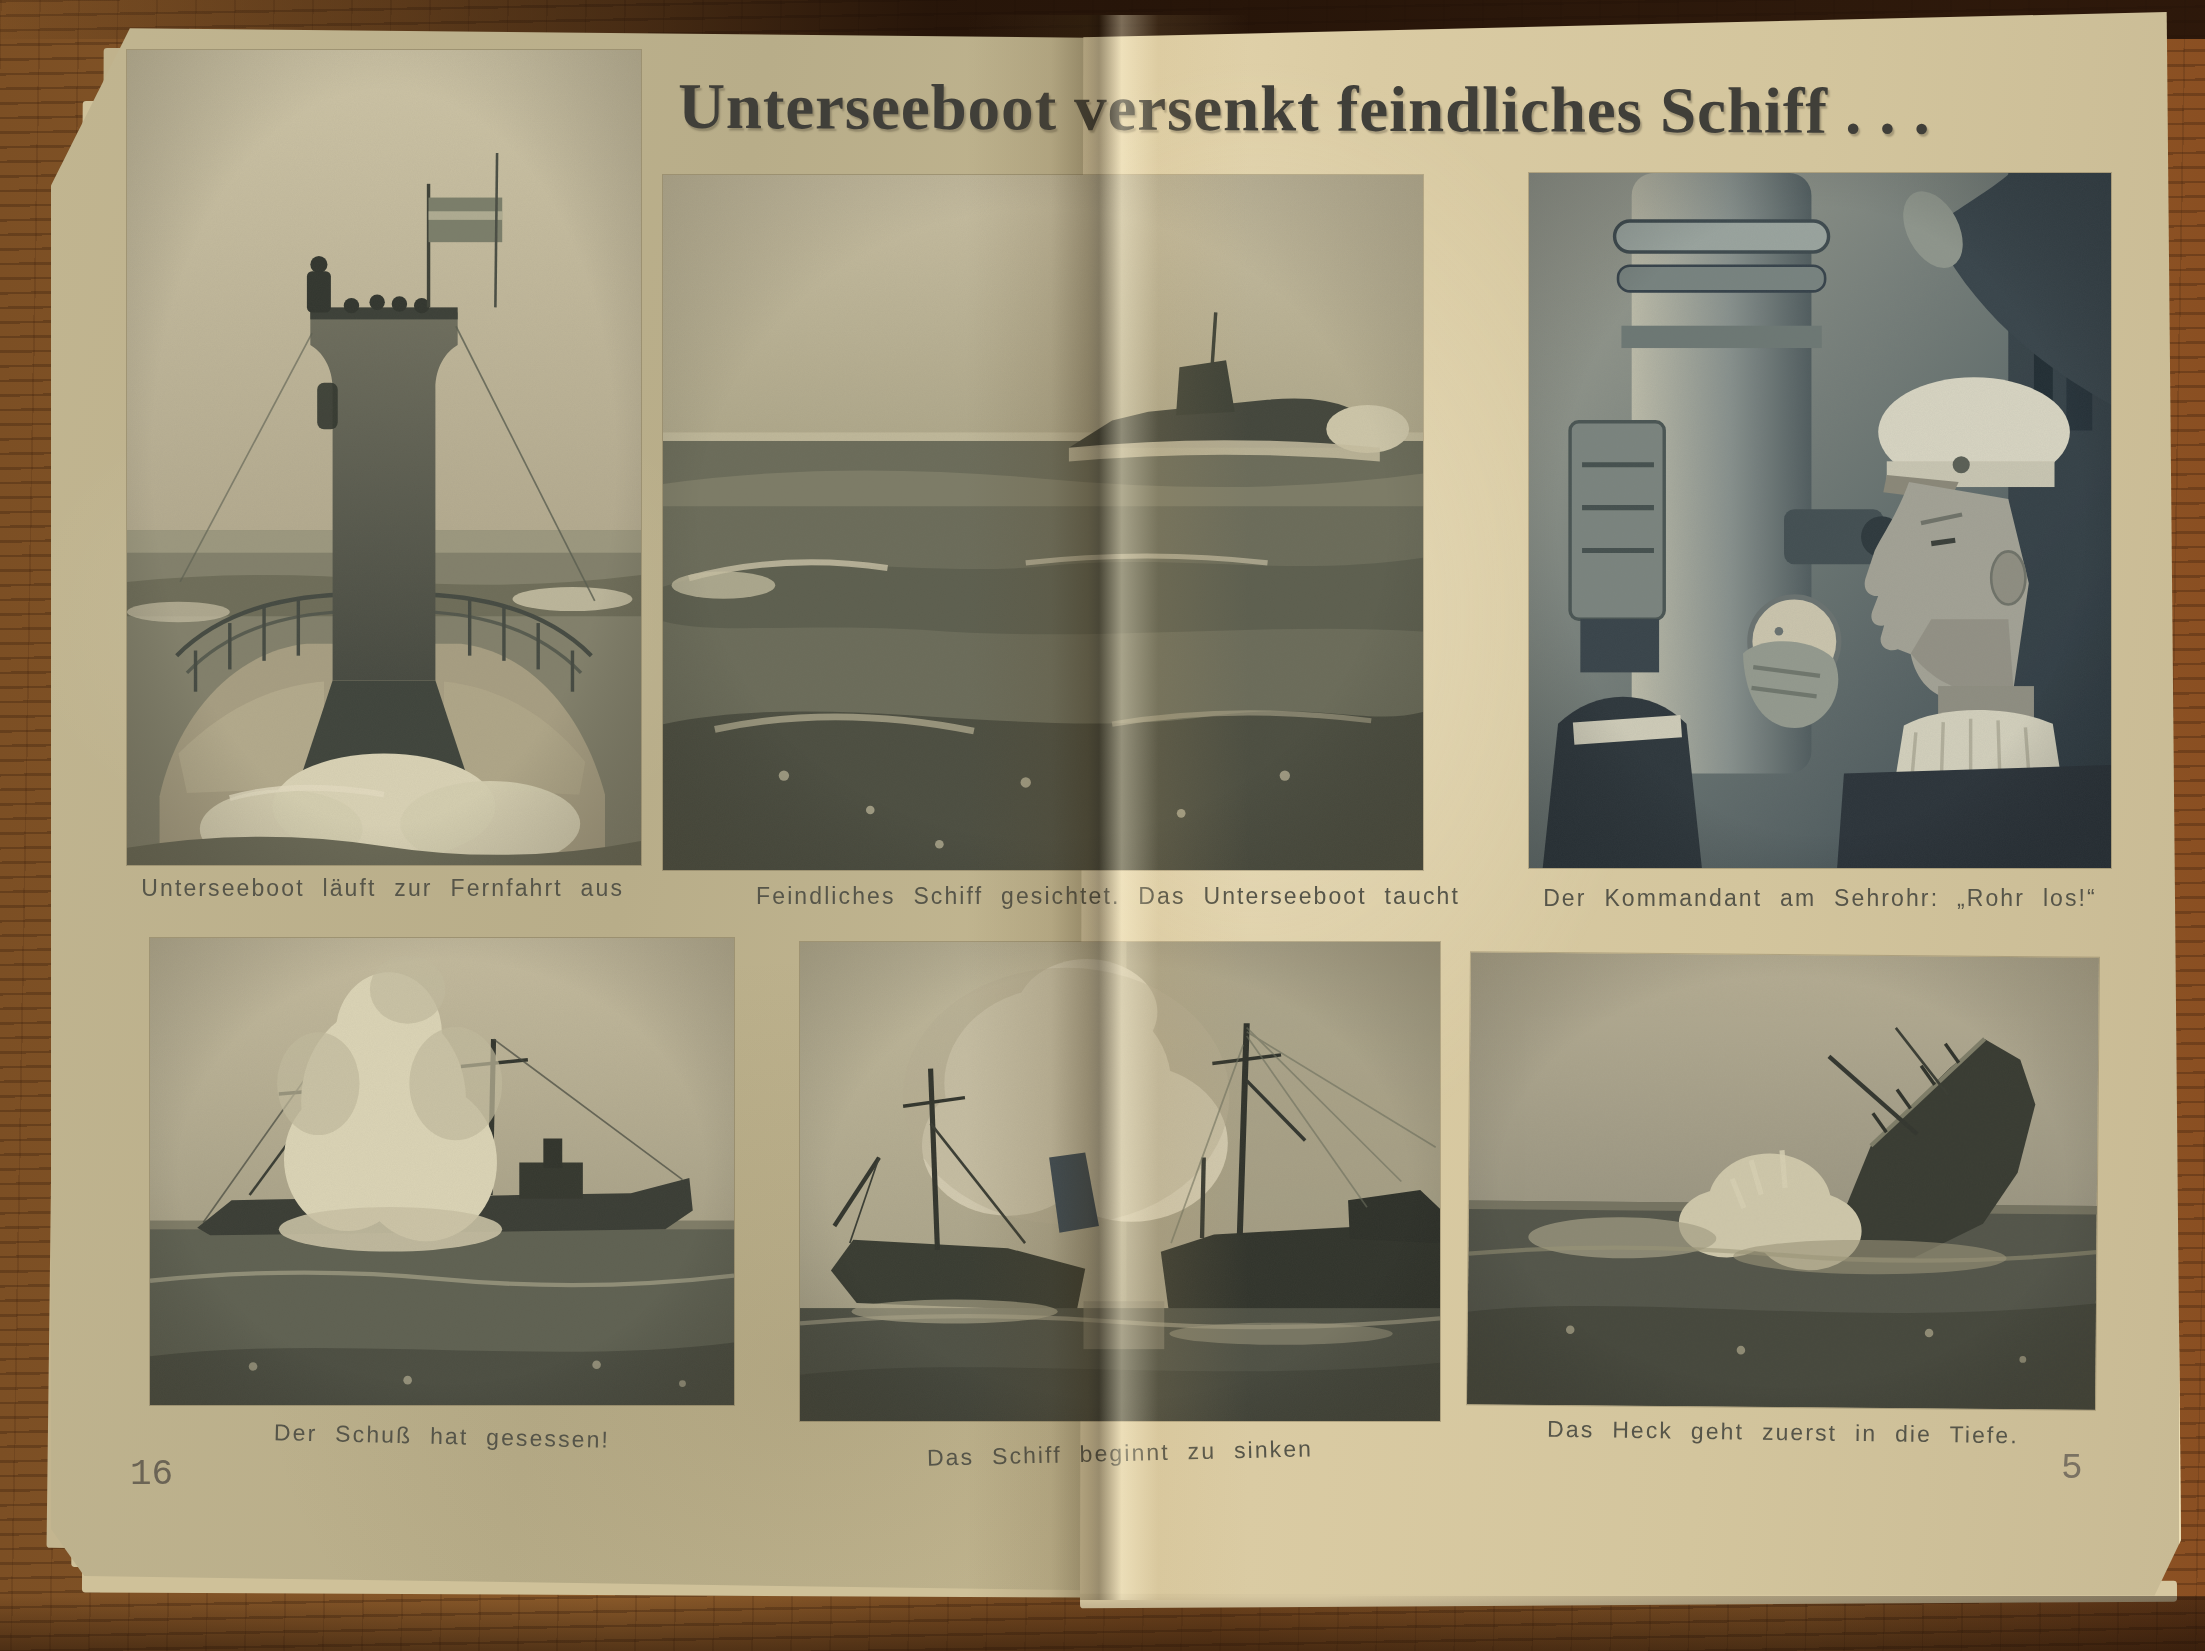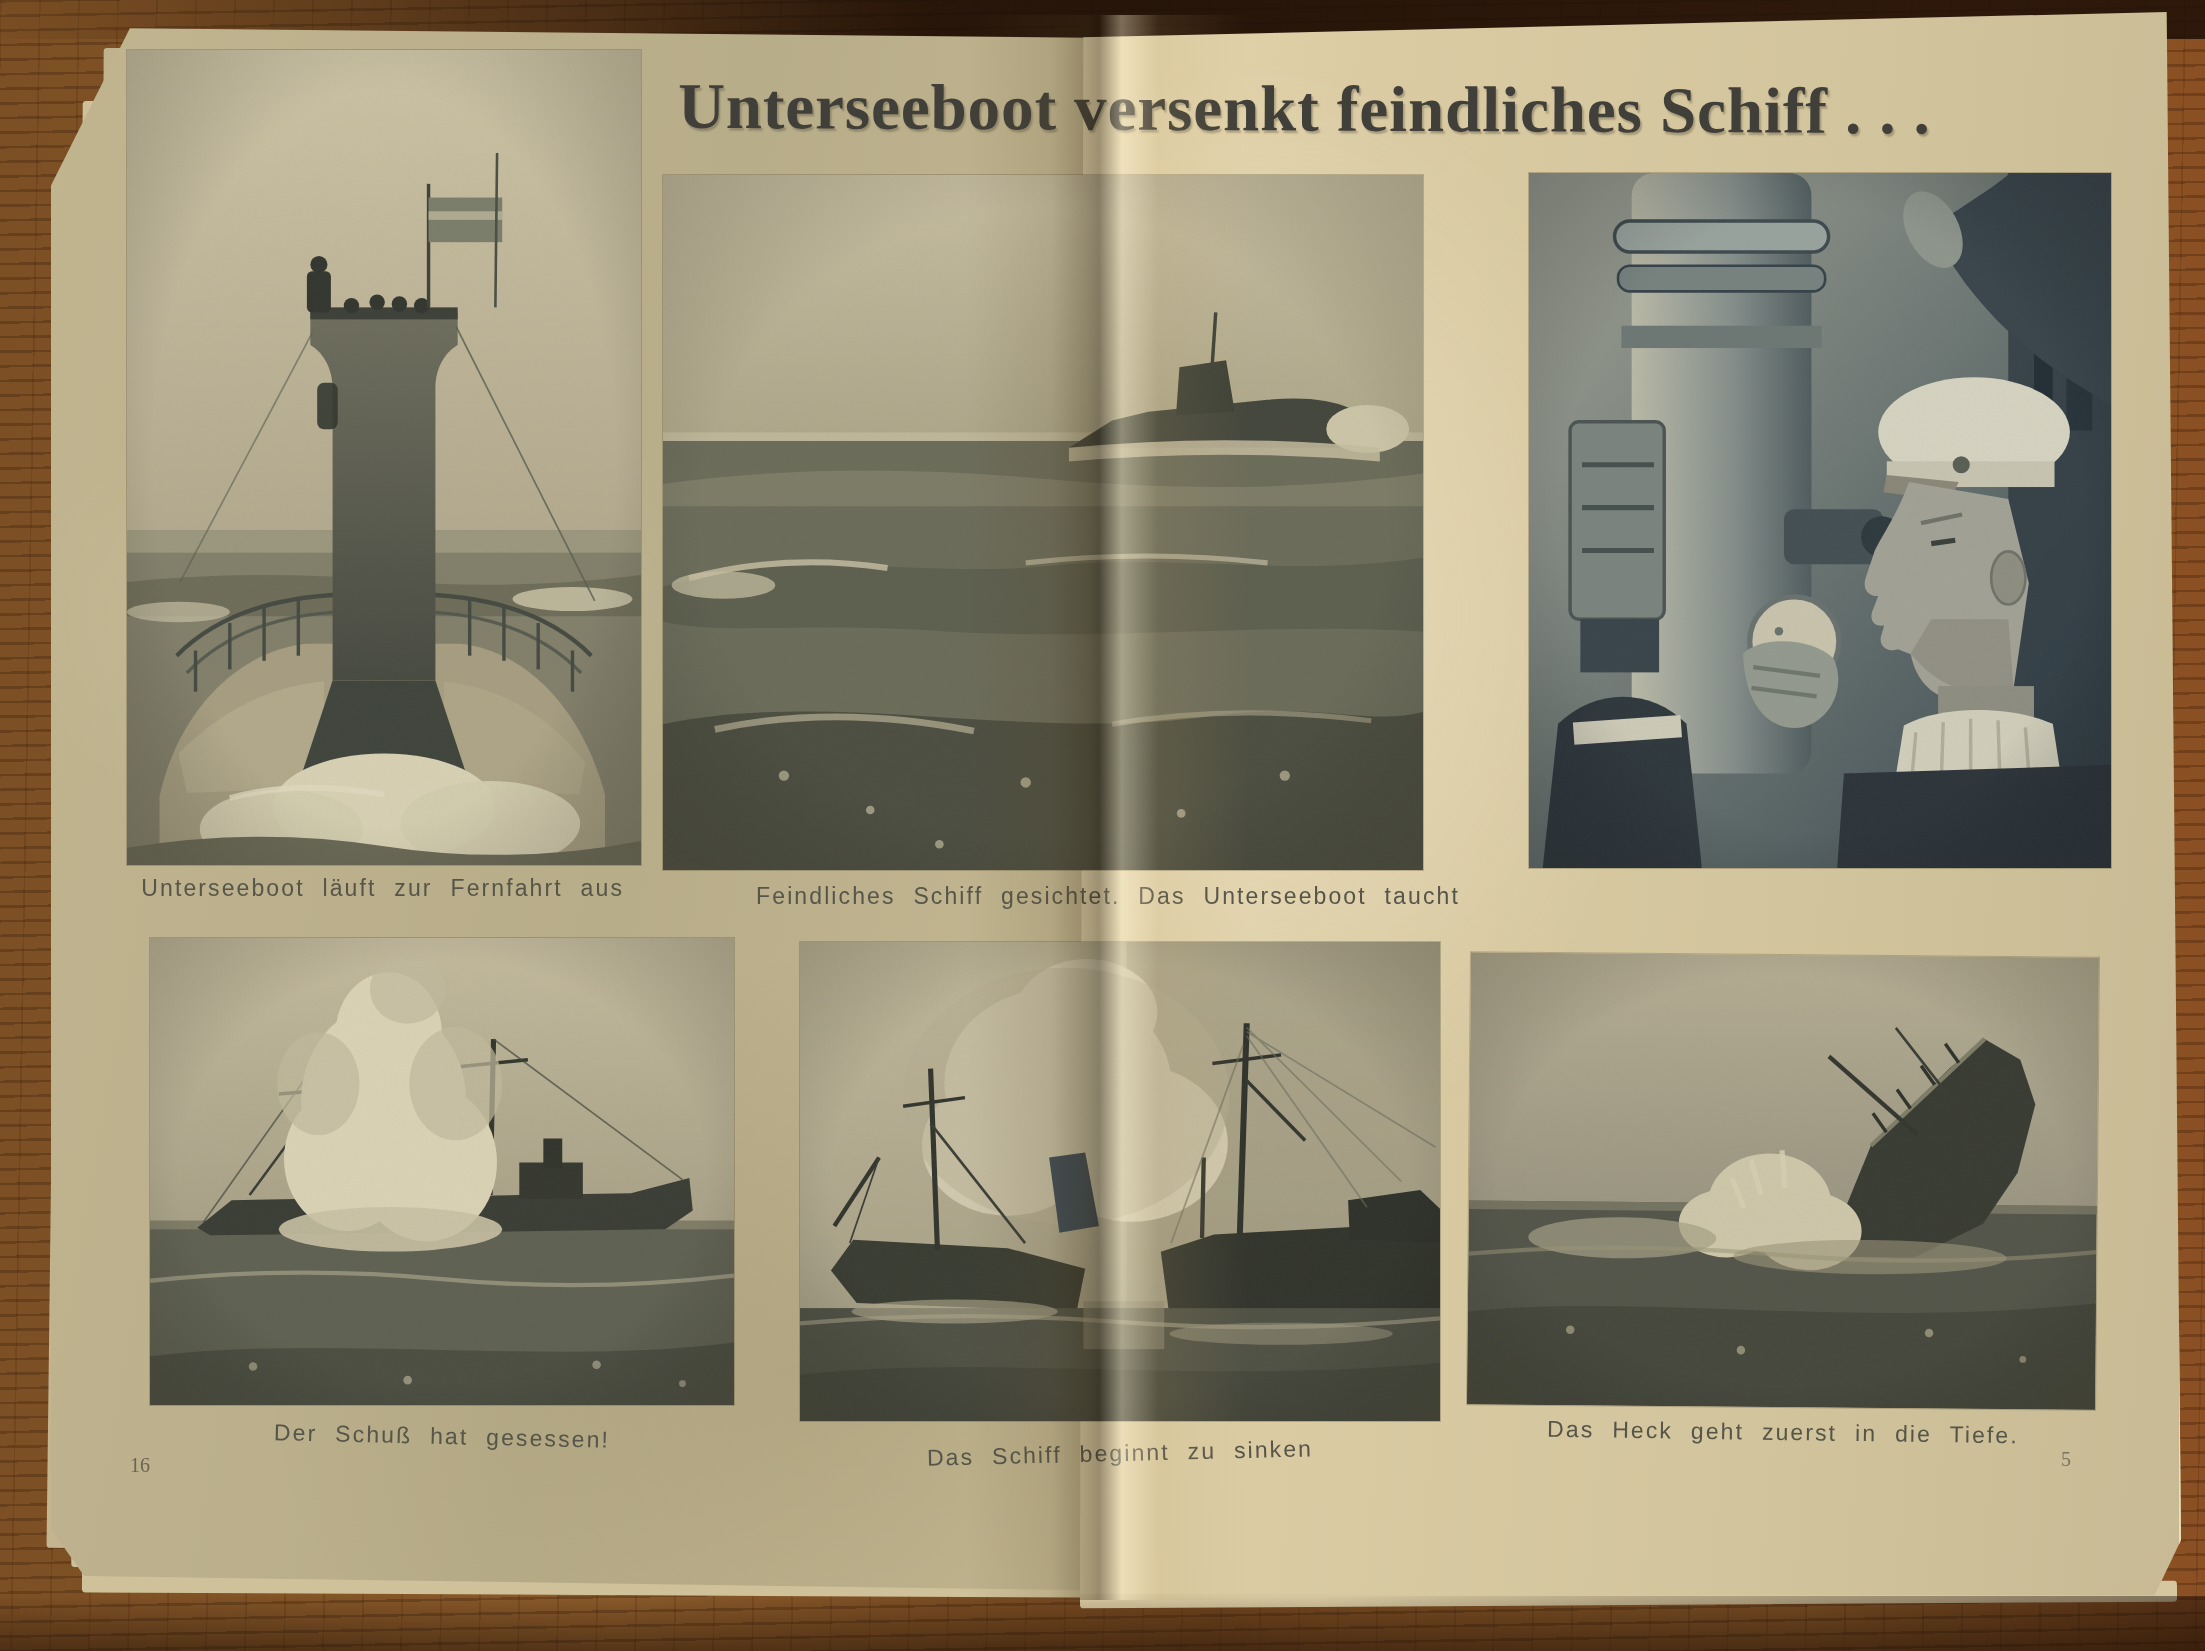--- a/index.html
+++ b/index.html
@@ -59,21 +59,21 @@
     position:absolute;left:678px;top:72px;width:1472px;z-index:30;
     font-family:"Liberation Serif",serif;font-weight:700;font-size:65px;
     letter-spacing:0.9px;color:#403f39;white-space:nowrap;
     text-shadow:1.7px 2.6px 1.7px rgba(55,50,35,.30);transform:rotate(.25deg);
   }
   .caption{
     position:absolute;z-index:30;font-size:23px;letter-spacing:2.1px;word-spacing:9.4px;
     color:#565549;text-align:center;white-space:nowrap;
   }
   .folio{
-    position:absolute;z-index:30;font-family:Liberation Serif, serif;font-size:20px;color:#6b6455;
+    position:absolute;z-index:30;font-family:Liberation Mono, monospace;font-size:36px;color:#6b6455;
   }
   
   figure.photo{position:absolute;margin:0;z-index:20;outline:0.9px solid rgba(90,80,55,.3);}
   figure.photo svg{display:block;width:100%;height:100%;}
 </style>
 </head>
 <body>
 
 <div id="stage">
 
@@ -278,20 +278,21 @@
       <path d="M446,560 C470,590 500,606 540,608 L566,600 L560,520 L470,520 Z" fill="#8a897c" opacity=".65"></path>
       <ellipse cx="560" cy="472" rx="20" ry="31" fill="#8f8e81" stroke="#6f7268" stroke-width="3"></ellipse>
       <rect x="478" y="598" width="112" height="60" fill="#8f8e81"></rect>
       <path d="M438,644 C480,620 562,620 612,642 L622,706 L428,706 Z" fill="#d3d0bc"></path>
       <path d="M452,652 L448,698 M484,640 L482,700 M516,636 L516,702 M548,638 L550,700 M580,646 L584,700" stroke="#b2af9b" stroke-width="4"></path>
       <path d="M368,700 L680,690 L680,810 L360,810 Z" fill="#2c343a"></path>
       <rect width="680" height="810" fill="url(#vig3)"></rect>
       <rect width="680" height="810" filter="url(#gr3)" opacity=".2"></rect>
     </svg>
   </figure>
+  <figcaption class="caption" style="left:1529px;top:885px;width:582px;">Der Kommandant am Sehrohr: „Rohr los!“</figcaption>
 
   <figure class="photo" style="left:150px;top:938px;width:584px;height:467px;">
     <svg viewBox="0 0 680 545" preserveAspectRatio="none">
       <defs>
         <linearGradient id="sky4" x1="0" y1="0" x2="0" y2="1">
             <stop offset="0" stop-color="#c4bb9e"></stop>
             <stop offset="1" stop-color="#a9a288"></stop>
           </linearGradient>
         <radialGradient id="vig4" cx=".5" cy=".5" r=".75">
             <stop offset=".6" stop-color="rgba(0,0,0,0)"></stop>

